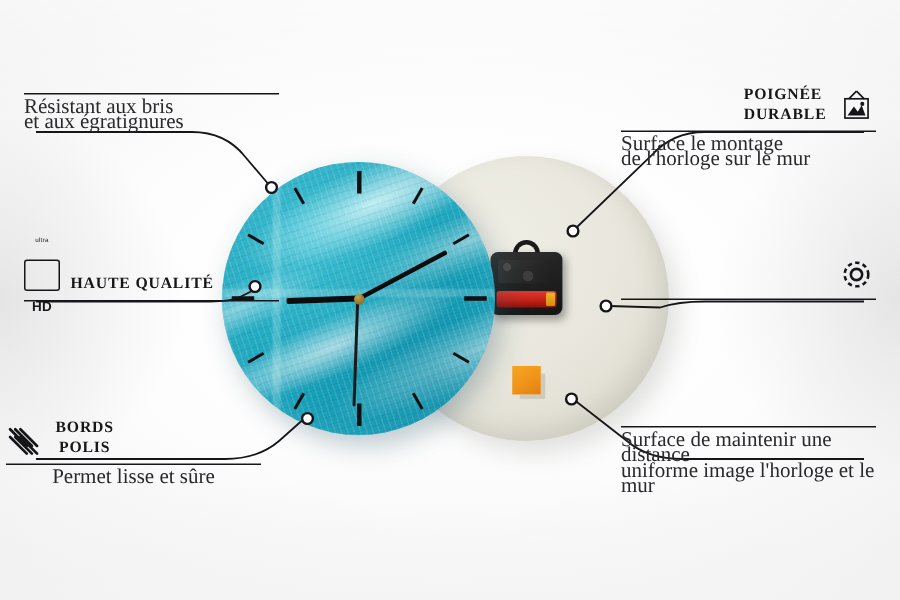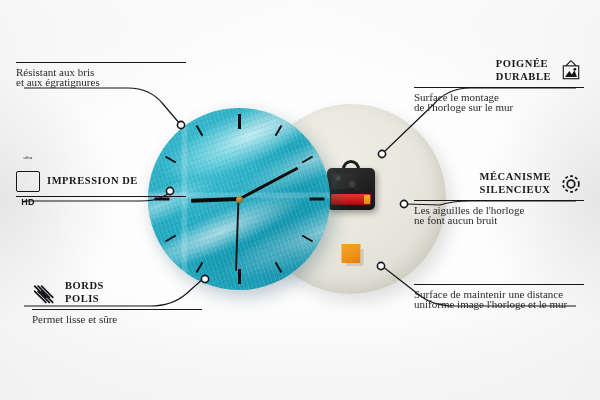--- a/index.html
+++ b/index.html
@@ -142,42 +142,42 @@
     font-weight:bold;
     font-size:10.5px;
     letter-spacing:.55px;
     line-height:12.5px;
     color:#17171a;
     text-transform:uppercase;
   }
   .rule { height:1px; background:#16161a; margin:4px 0 4px; }
   .desc {
     font-family:"Liberation Serif", serif;
-    font-size:11px;
+    font-size:14px;
     line-height:10.4px;
     color:#2a2a2e;
   }
 
   .ico { flex:0 0 auto; width:26px; height:24px; color:#16161a; display:block; }
   .ico svg { width:100%; height:100%; display:block; }
 
   .hdbox {
     flex:0 0 auto;
     width:24px; height:21px;
     border:1.4px solid #16161a; border-radius:2px;
     display:flex; flex-direction:column; align-items:center; justify-content:center;
     line-height:1;
   }
   .hdbox i { font-family:"Liberation Sans", sans-serif; font-style:normal; font-size:4.2px; letter-spacing:.2px; color:#16161a; }
   .hdbox b { font-family:"Liberation Sans", sans-serif; font-size:9px; letter-spacing:.2px; color:#16161a;margin-top:38px; }
 
   
   #c-verre     { left:16px;  top:58px;  }
   #c-impr      { left:16px;  top:171px; }
-  #c-bords     { left:32px;  top:280px; }
+  #c-bords     { left:4px;  top:280px;text-align:center; }
   #c-poignee   { left:414px; top:58px;  }
   #c-meca      { left:414px; top:171px; }
   #c-entre     { left:414px; top:280px; }
 
   #leaders { position:absolute; inset:0; pointer-events:none; }
 </style>
 </head>
 <body>
 
 <div id="stage">
@@ -244,21 +244,22 @@
     </div>
   </div>
 
   <div class="callout left" id="c-impr">
     <div class="head">
       <span class="hdbox">
         <i>ultra</i>
         <b>HD</b>
       </span>
       <span class="head-text">
-        <span>IMPRESSION DE</span><br>
+        <br>
+        <span>HAUTE QUALITÉ</span>
       </span>
     </div>
     <div class="rule"></div>
   </div>
 
   <div class="callout left" id="c-bords">
     <div class="head">
       <span class="ico">
         <svg viewBox="0 0 30 28">
             <g stroke="currentColor" stroke-width="2.1" fill="none" stroke-linecap="round">
@@ -301,38 +302,30 @@
     </div>
     <div class="rule"></div>
     <div class="desc">
       <span>Surface le montage</span><br>
       <span>de l'horloge sur le mur</span>
     </div>
   </div>
 
   <div class="callout right" id="c-meca">
     <div class="head">
-      <span class="head-text">
-        <span>MÉCANISME</span><br>
-        <span>SILENCIEUX</span>
-      </span>
       <span class="ico">
         <svg viewBox="0 0 30 28">
             <g fill="none" stroke="currentColor" stroke-width="2">
           <circle cx="15" cy="14" r="4.4"></circle>
           <circle cx="15" cy="14" r="9.2" stroke-dasharray="3.4 2.6"></circle>
         </g>
           </svg>
       </span>
     </div>
     <div class="rule"></div>
-    <div class="desc">
-      <span>Les aiguilles de l'horloge</span><br>
-      <span>ne font aucun bruit</span>
-    </div>
   </div>
 
   <div class="callout right" id="c-entre">
     <div class="rule"></div>
     <div class="desc">
       <span>Surface de maintenir une distance</span><br>
       <span>uniforme image l'horloge et le mur</span>
     </div>
   </div>
 

